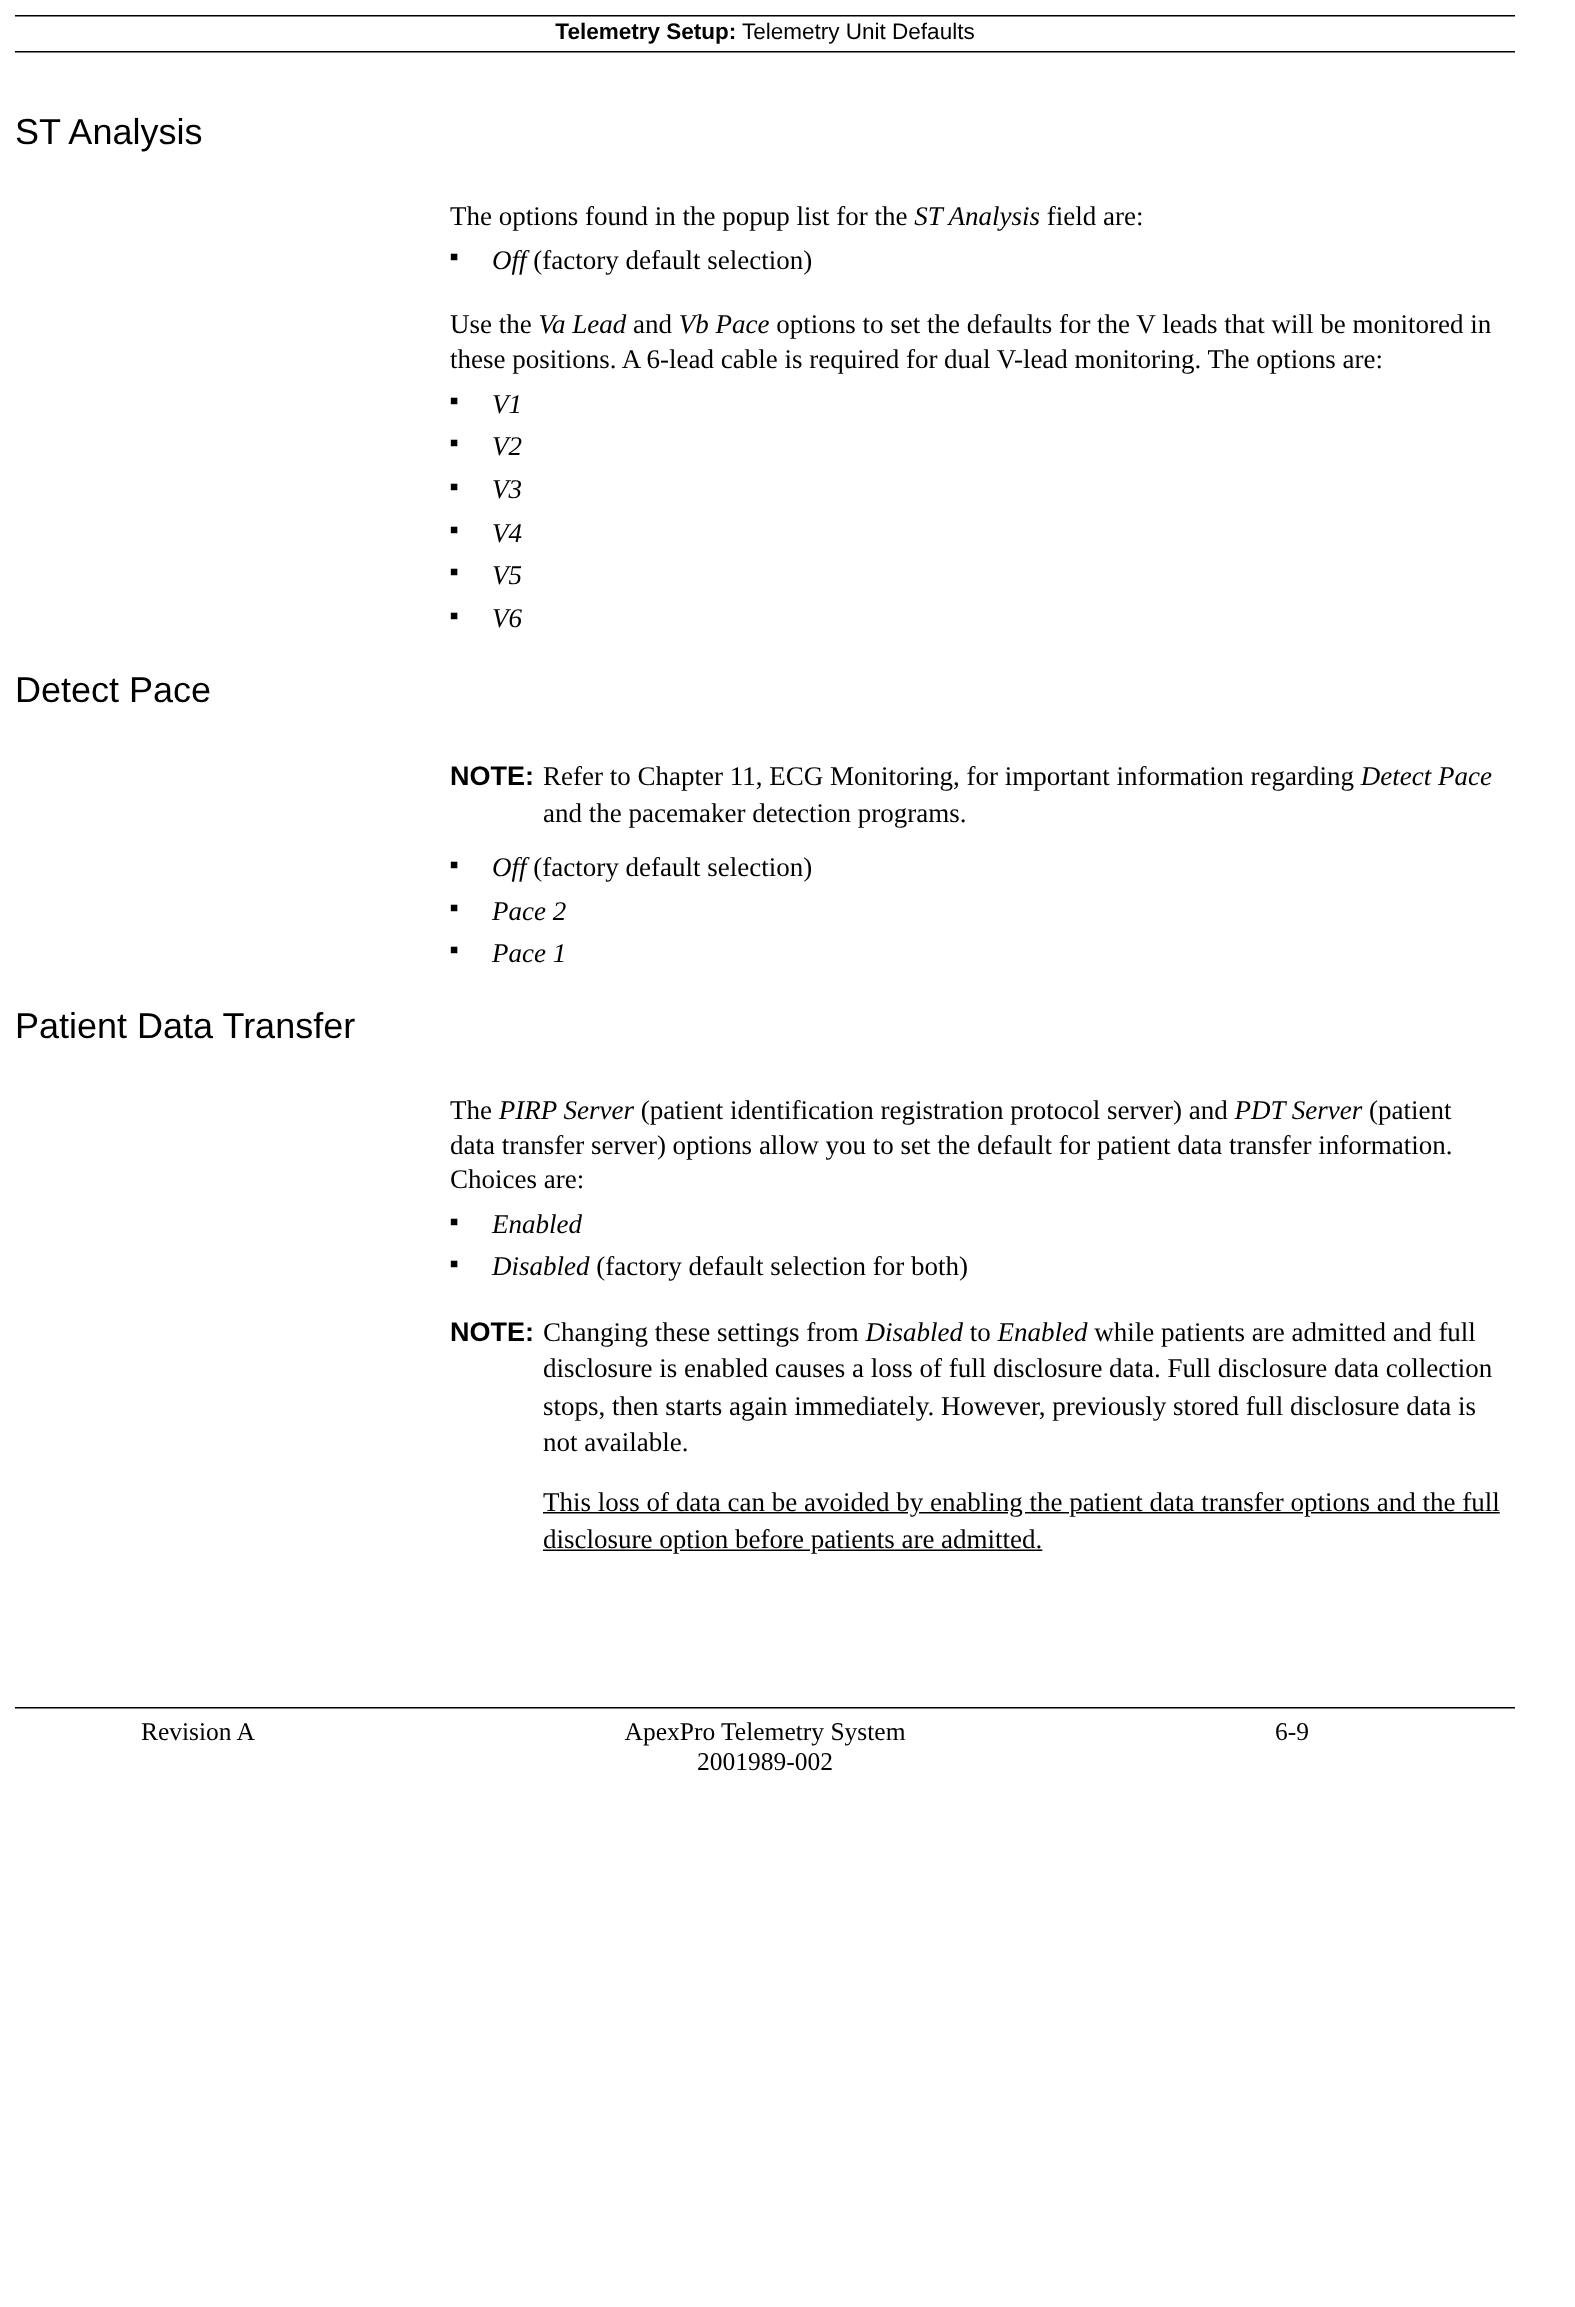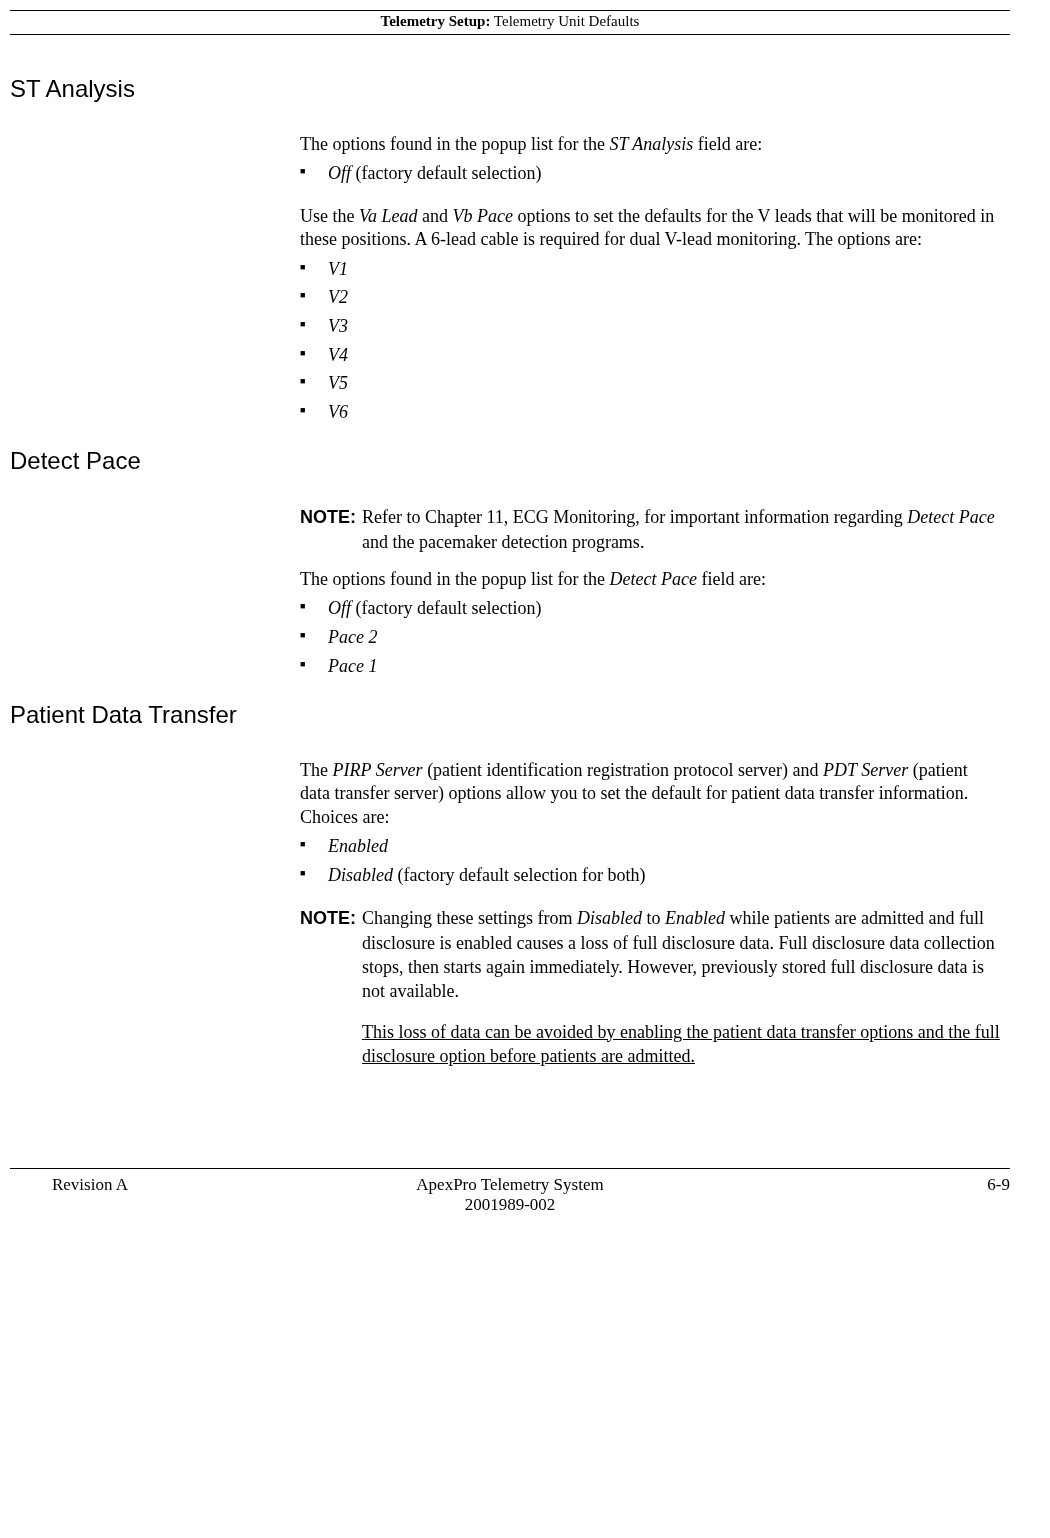--- a/index.html
+++ b/index.html
@@ -14,21 +14,21 @@
   .page {
     padding: 10px 40px 10px 10px;
     box-sizing: border-box;
   }
   .top-rule {
     border-top: 1.5px solid #000;
     margin: 0 0 2px 0;
   }
   .header-line {
     text-align: center;
-    font-family: Liberation Serif, serif;
+    font-family: Liberation Sans, sans-serif;
     font-size: 15px;
     padding-bottom: 4px;
   }
   .header-line .bold { font-weight: bold; }
   .header-underline {
     border-bottom: 1px solid #000;
     margin-bottom: 40px;
   }
   .section-heading {
     font-family: Arial, Helvetica, sans-serif;
@@ -75,22 +75,22 @@
     border-top: 1px solid #000;
     margin-top: 100px;
   }
   .footer {
     display: flex;
     justify-content: space-between;
     font-size: 17px;
     padding: 6px 0 0 0;
   }
   .footer .center { text-align: center; flex: 1; }
-  .footer .left { flex: 0 0 160px; text-align: center; }
-  .footer .right { flex: 0 0 160px; text-align: right; }
+  .footer .left { flex: 0 0 160px; text-align: right; }
+  .footer .right { flex: 0 0 160px; }
   .italic { font-style: italic; }
 </style>
 </head>
 <body>
 
 <div class="page">
   <div class="top-rule"></div>
   <div class="header-line">
     <span class="bold">Telemetry Setup:</span><span> Telemetry Unit Defaults</span>
   </div>
@@ -121,23 +121,20 @@
   </div>
 
   <div class="section-heading">Detect Pace</div>
   <div class="body-col">
     <div class="note-block">
       <div class="note-label">NOTE:</div>
       <div class="note-body">
         <span>Refer to Chapter 11, ECG Monitoring, for important information regarding </span><span class="italic">Detect Pace</span><span> and the pacemaker detection programs.</span>
       </div>
     </div>
-    <p class="para">
-      <span>The options found in the popup list for the </span><span class="italic">Detect Pace</span><span> field are:</span>
-    </p>
     <ul class="sq">
       <li><span class="italic">Off</span><span> (factory default selection)</span></li>
       <li><span class="italic">Pace 2</span><span></span></li>
       <li><span class="italic">Pace 1</span><span></span></li>
     </ul>
   </div>
 
   <div class="section-heading">Patient Data Transfer</div>
   <div class="body-col">
     <p class="para">

